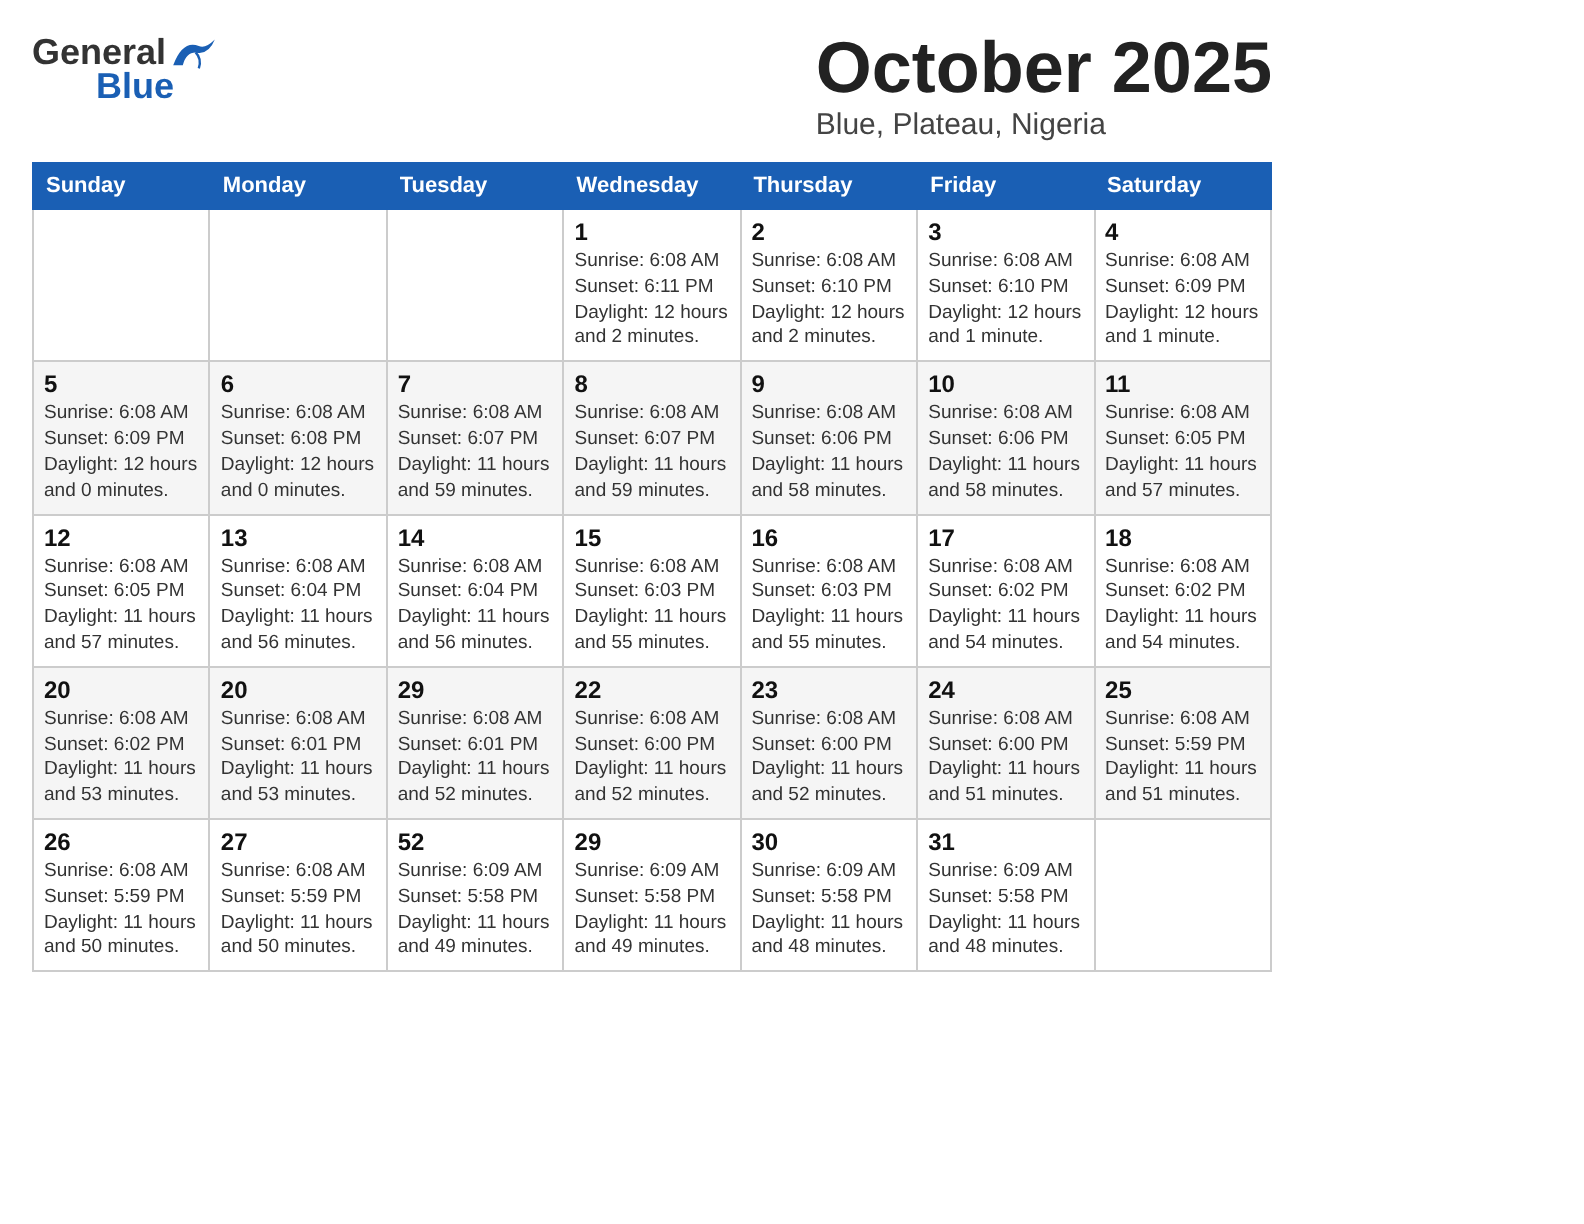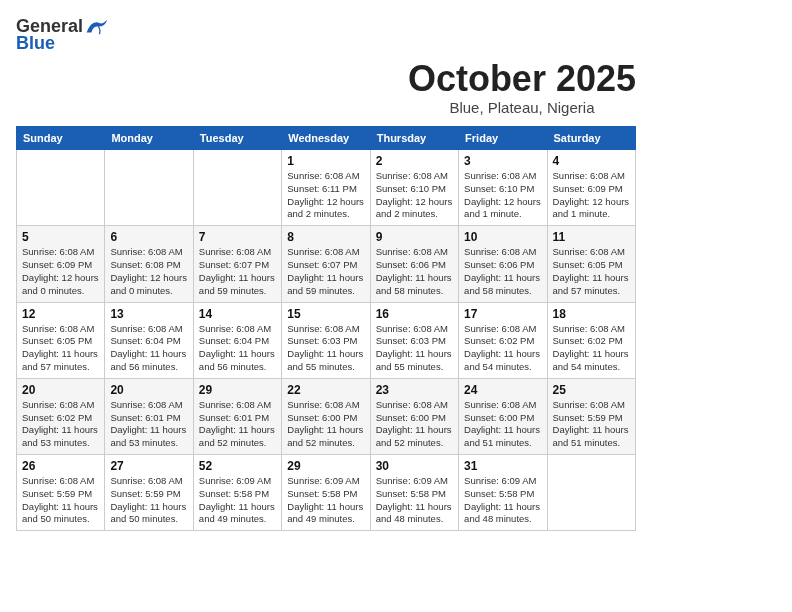--- a/index.html
+++ b/index.html
@@ -35,22 +35,21 @@
       font-size: 18px;
       font-weight: bold;
       color: #1a5fb4;
     }
     .logo-icon {
       width: 24px;
       height: 20px;
       margin-left: 2px;
     }
     .title-block {
-      text-align: center;
-      margin-top: 45px;
+      text-align: left;
     }
     .month-title {
       font-size: 36px;
       font-weight: bold;
       color: #222;
       line-height: 1;
     }
     .location-title {
       font-size: 15px;
       color: #444;
@@ -105,21 +104,21 @@
   <div class="header">
     <div class="logo">
       <div style="display:flex;flex-direction:column;align-items:flex-start;">
         <div style="display:flex;align-items:center;">
           <span class="logo-text-general">General</span>
           <svg class="logo-icon" viewBox="0 0 30 22" fill="none" xmlns="http://www.w3.org/2000/svg">
             <path d="M2 18 Q8 2 18 6 Q22 8 28 2 Q24 12 16 10 Q10 10 8 18Z" fill="#1a5fb4"></path>
             <path d="M16 10 Q20 14 18 20" stroke="#1a5fb4" stroke-width="1.5" fill="none"></path>
           </svg>
         </div>
-        <span class="logo-text-blue" style="margin-top:-4px;">Blue</span>
+        <span class="logo-text-blue" style="margin-top:-4px;margin-left:32px;">Blue</span>
       </div>
     </div>
     <div class="title-block">
       <div class="month-title">October 2025</div>
       <div class="location-title">Blue, Plateau, Nigeria</div>
     </div>
   </div>
 
   <table class="calendar">
     <thead>

